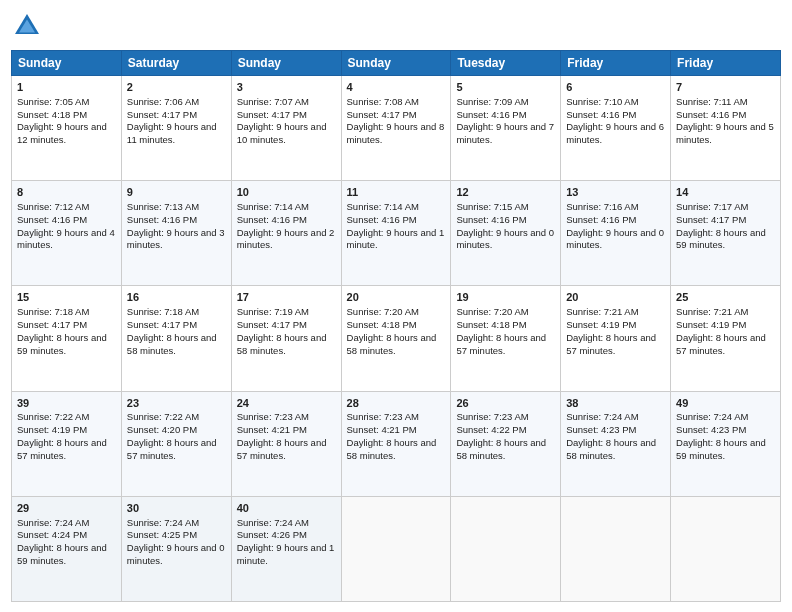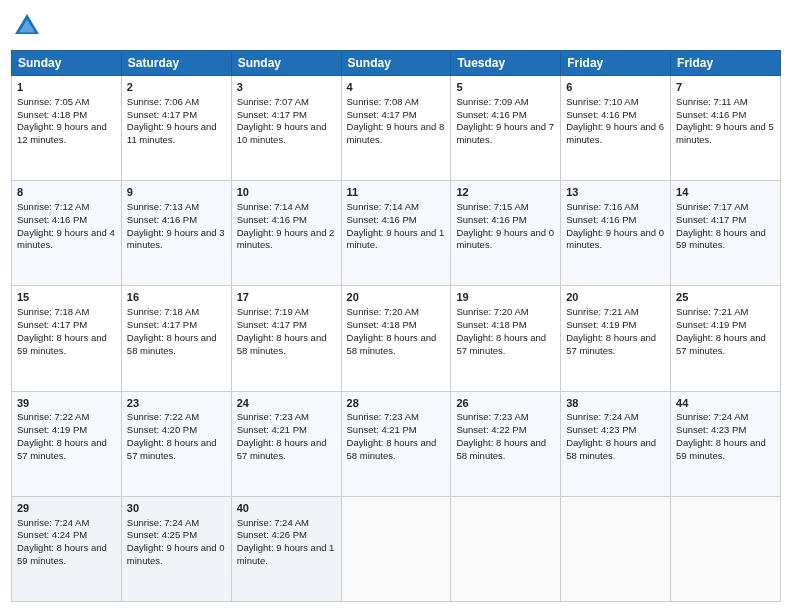--- a/index.html
+++ b/index.html
@@ -155,21 +155,21 @@
           <td><span class="day-num">20</span>Sunrise: 7:21 AM<br>Sunset: 4:19 PM<br>Daylight: 8 hours and 57 minutes.</td>
           <td><span class="day-num">25</span>Sunrise: 7:21 AM<br>Sunset: 4:19 PM<br>Daylight: 8 hours and 57 minutes.</td>
         </tr>
         <tr>
           <td><span class="day-num">39</span>Sunrise: 7:22 AM<br>Sunset: 4:19 PM<br>Daylight: 8 hours and 57 minutes.</td>
           <td><span class="day-num">23</span>Sunrise: 7:22 AM<br>Sunset: 4:20 PM<br>Daylight: 8 hours and 57 minutes.</td>
           <td><span class="day-num">24</span>Sunrise: 7:23 AM<br>Sunset: 4:21 PM<br>Daylight: 8 hours and 57 minutes.</td>
           <td><span class="day-num">28</span>Sunrise: 7:23 AM<br>Sunset: 4:21 PM<br>Daylight: 8 hours and 58 minutes.</td>
           <td><span class="day-num">26</span>Sunrise: 7:23 AM<br>Sunset: 4:22 PM<br>Daylight: 8 hours and 58 minutes.</td>
           <td><span class="day-num">38</span>Sunrise: 7:24 AM<br>Sunset: 4:23 PM<br>Daylight: 8 hours and 58 minutes.</td>
-          <td><span class="day-num">44</span>Sunrise: 7:24 AM<br>Sunset: 4:23 PM<br>Daylight: 8 hours and 59 minutes.</td>
+          <td><span class="day-num">49</span>Sunrise: 7:24 AM<br>Sunset: 4:23 PM<br>Daylight: 8 hours and 59 minutes.</td>
         </tr>
         <tr>
           <td><span class="day-num">29</span>Sunrise: 7:24 AM<br>Sunset: 4:24 PM<br>Daylight: 8 hours and 59 minutes.</td>
           <td><span class="day-num">30</span>Sunrise: 7:24 AM<br>Sunset: 4:25 PM<br>Daylight: 9 hours and 0 minutes.</td>
           <td><span class="day-num">40</span>Sunrise: 7:24 AM<br>Sunset: 4:26 PM<br>Daylight: 9 hours and 1 minute.</td>
           <td class="empty-cell"></td>
           <td class="empty-cell"></td>
           <td class="empty-cell"></td>
           <td class="empty-cell"></td>
         </tr>

